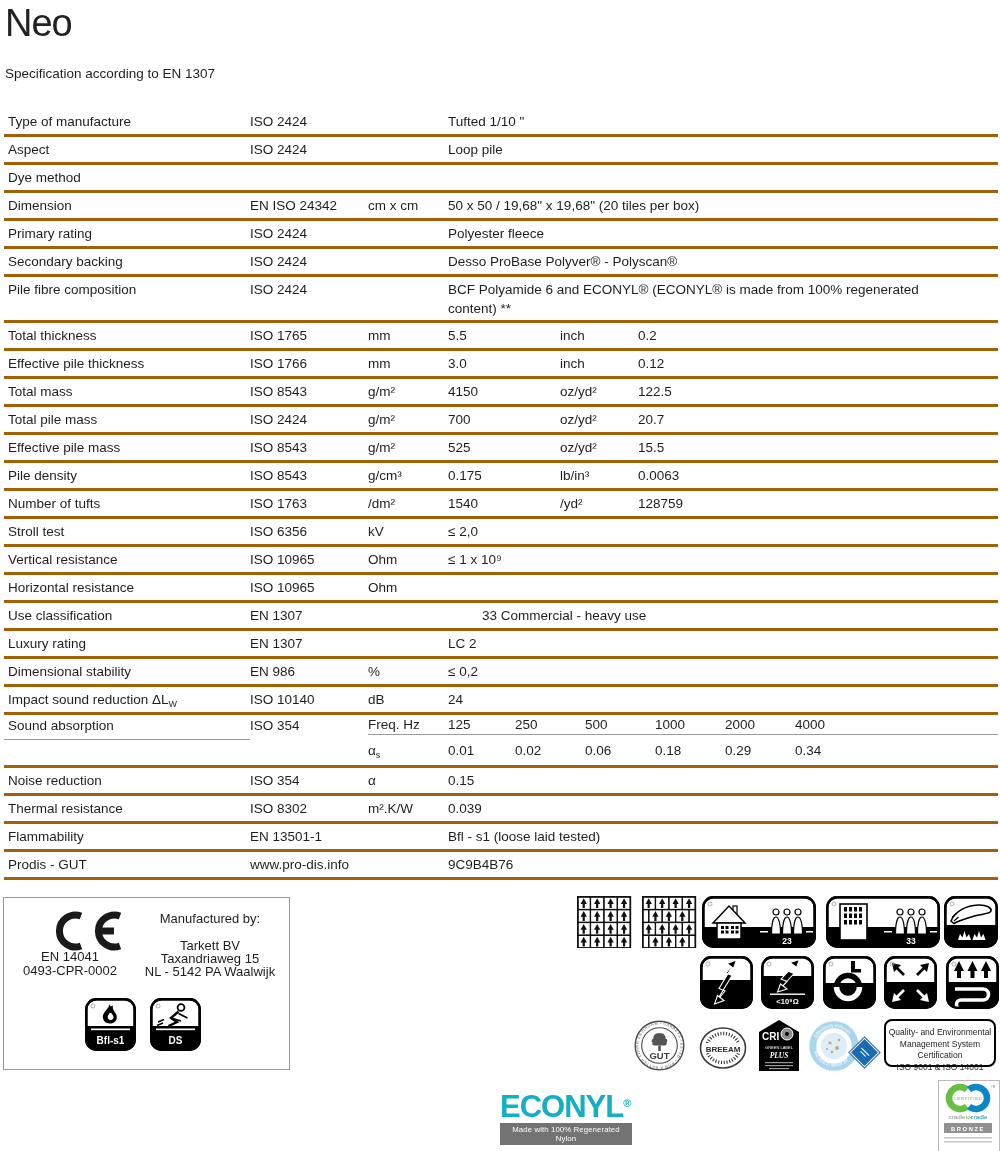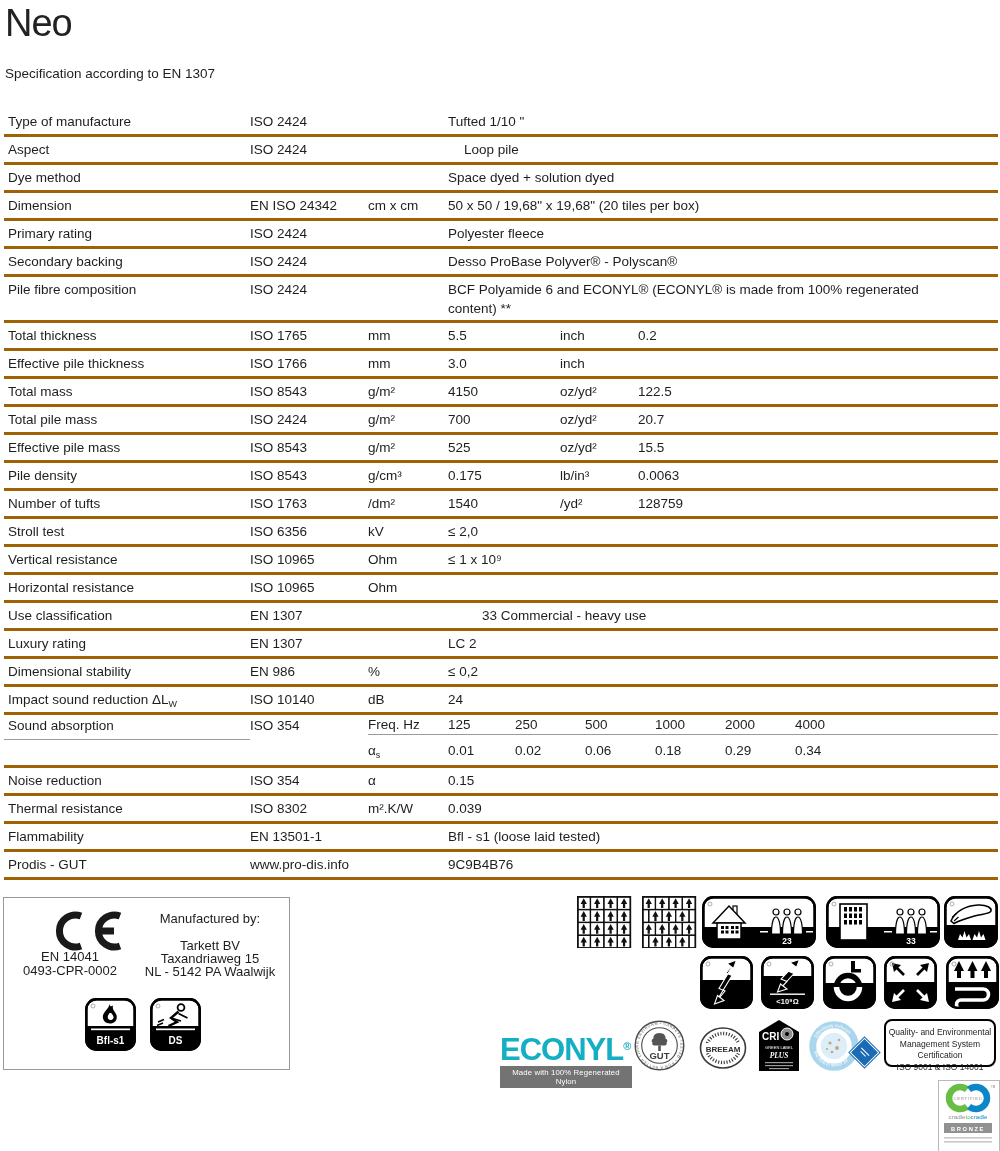--- a/index.html
+++ b/index.html
@@ -22,21 +22,21 @@
   
   .ce-box{position:absolute;left:3px;top:897px;width:285px;height:171px;border:1px solid #999;font-size:13px;}
   .ce-left{position:absolute;left:0;top:52px;width:132px;text-align:center;line-height:14px;}
   .ce-right{position:absolute;left:132px;top:14px;width:148px;text-align:center;line-height:13px;}
   .ce-right .gap{height:14px;}
   .ce-mark{position:absolute;left:44px;top:12px;}
   .lab-icon{position:absolute;top:100px;}
   
   .abs{position:absolute;}
   .qbox{position:absolute;left:884px;top:1019px;width:112px;height:48px;border:2px solid #000;border-radius:8px;text-align:center;font-size:8.5px;line-height:11.5px;padding-top:6px;box-sizing:border-box;}
-  .econyl{position:absolute;left:500px;top:1031px;width:132px;}
+  .econyl{position:absolute;left:500px;top:1088px;width:132px;}
   .econyl .word{font-size:31px;font-weight:bold;color:#14afc4;letter-spacing:-1px;line-height:30px;}
   .econyl .reg{font-size:11px;vertical-align:10px;letter-spacing:0;}
   .econyl .tag{background:#737373;color:#fff;font-size:7.8px;padding:2px 2px;letter-spacing:0.1px;text-align:center;margin-top:1px;}
   .diamond{position:absolute;left:854px;top:1042px;width:19px;height:19px;background:#1b6bb4;transform:rotate(45deg);border:1px solid #fff;box-shadow:0 0 0 1px #1b6bb4;}
   .diamond i{position:absolute;left:4px;top:8px;width:11px;height:1px;background:#fff;}
   .diamond b{position:absolute;left:6px;top:11px;width:7px;height:1px;background:#fff;}
   .c2c{position:absolute;left:938px;top:1080px;width:60px;height:70px;border:1px solid #b9b9b9;background:#fff;}
 </style>
 </head>
 <body>
@@ -48,27 +48,26 @@
     <div class="trow">
       <div class="c label">Type of manufacture</div>
       <div class="c std">ISO 2424</div>
       <div class="c unit"></div>
       <div class="c v1 vspan" style="grid-column: 4 / -1;">Tufted 1/10 "</div>
     </div>
     <div class="trow">
       <div class="c label">Aspect</div>
       <div class="c std">ISO 2424</div>
       <div class="c unit"></div>
-      <div class="c v1 vspan" style="grid-column: 4 / -1; margin-left: 16px;">Loop pile</div>
+      <div class="c v1 vspan" style="grid-column: 4 / -1;">Loop pile</div>
     </div>
     <div class="trow">
       <div class="c label">Dye method</div>
       <div class="c std"></div>
       <div class="c unit"></div>
-      <div class="c v1 vspan" style="grid-column: 4 / -1;">Space dyed + solution dyed</div>
     </div>
     <div class="trow">
       <div class="c label">Dimension</div>
       <div class="c std">EN ISO 24342</div>
       <div class="c unit">cm x cm</div>
       <div class="c v1 vspan" style="grid-column: 4 / -1;">50 x 50 / 19,68" x 19,68"  (20 tiles per box)</div>
     </div>
     <div class="trow">
       <div class="c label">Primary rating</div>
       <div class="c std">ISO 2424</div>
@@ -94,20 +93,21 @@
       <div class="c v1">5.5</div>
       <div class="c u2">inch</div>
       <div class="c v2">0.2</div>
     </div>
     <div class="trow">
       <div class="c label">Effective pile thickness</div>
       <div class="c std">ISO 1766</div>
       <div class="c unit">mm</div>
       <div class="c v1">3.0</div>
       <div class="c u2">inch</div>
+      <div class="c v2">0.12</div>
     </div>
     <div class="trow">
       <div class="c label">Total mass</div>
       <div class="c std">ISO 8543</div>
       <div class="c unit">g/m²</div>
       <div class="c v1">4150</div>
       <div class="c u2">oz/yd²</div>
       <div class="c v2">122.5</div>
     </div>
     <div class="trow">

